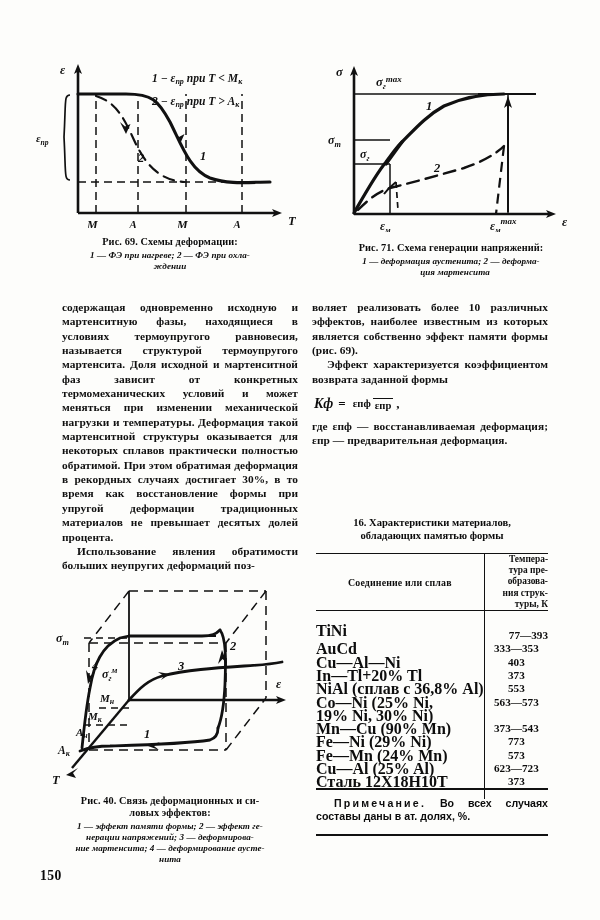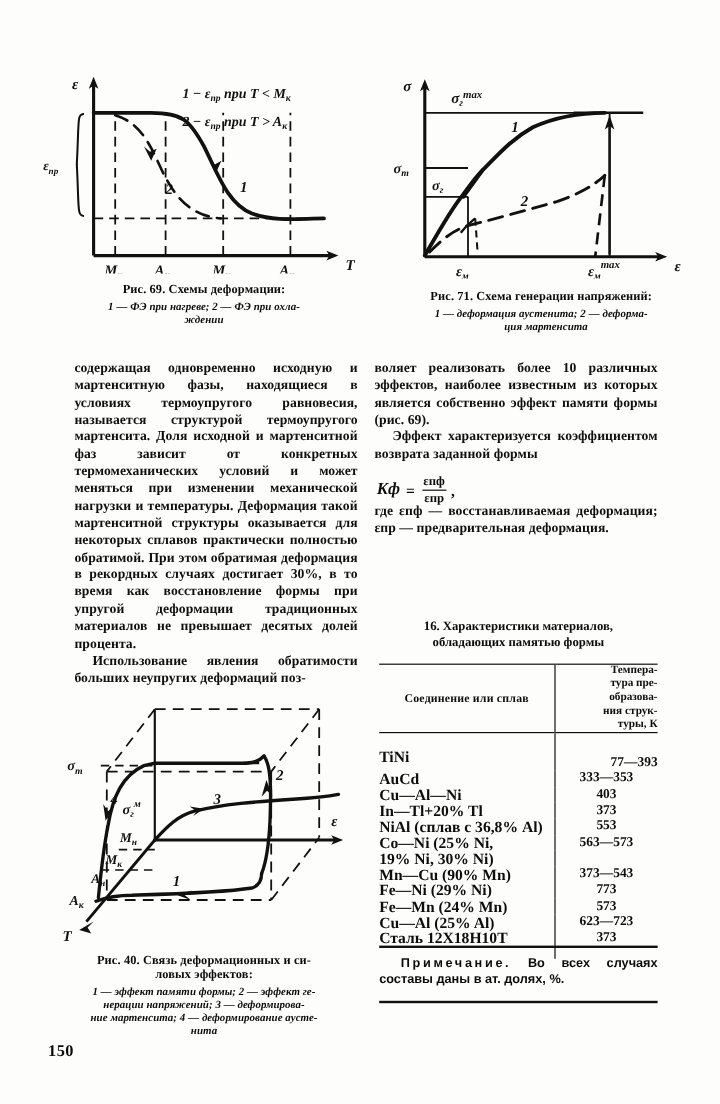--- a/index.html
+++ b/index.html
@@ -63,21 +63,21 @@
     font-family: "Liberation Serif", serif;
     font-weight: bold;
     font-size: 13px;
     display: flex;
     align-items: center;
   }
   .formula .kf { font-style: italic; font-size: 14px; }
   .formula .eq { margin: 0 5px; }
   .frac {
     display: inline-flex;
-    flex-direction: column;
+    flex-direction: row;
     align-items: center;
     vertical-align: middle;
     font-size: 10.6px;
     line-height: 11px;
   }
   .frac .num { padding: 0 2px 1px; }
   .frac .den { padding: 1px 2px 0; border-top: 1.3px solid #111; }
   .formula .comma { margin-left: 3px; }
 
   
@@ -112,21 +112,21 @@
   }
   .hdr-right {
     text-align: right;
     font-size: 9.4px;
     line-height: 11.2px;
     padding: 5px 4px 5px 6px;
   }
   .cell-name {
     text-align: left;
     padding: 0 2px 0 3px;
-    font-size: 13px;
+    font-size: 16px;
     line-height: 13.3px;
     white-space: nowrap;
   }
   .cell-val {
     text-align: center;
     padding: 0 4px;
     font-size: 11.2px;
     line-height: 13.3px;
     white-space: nowrap;
   }

